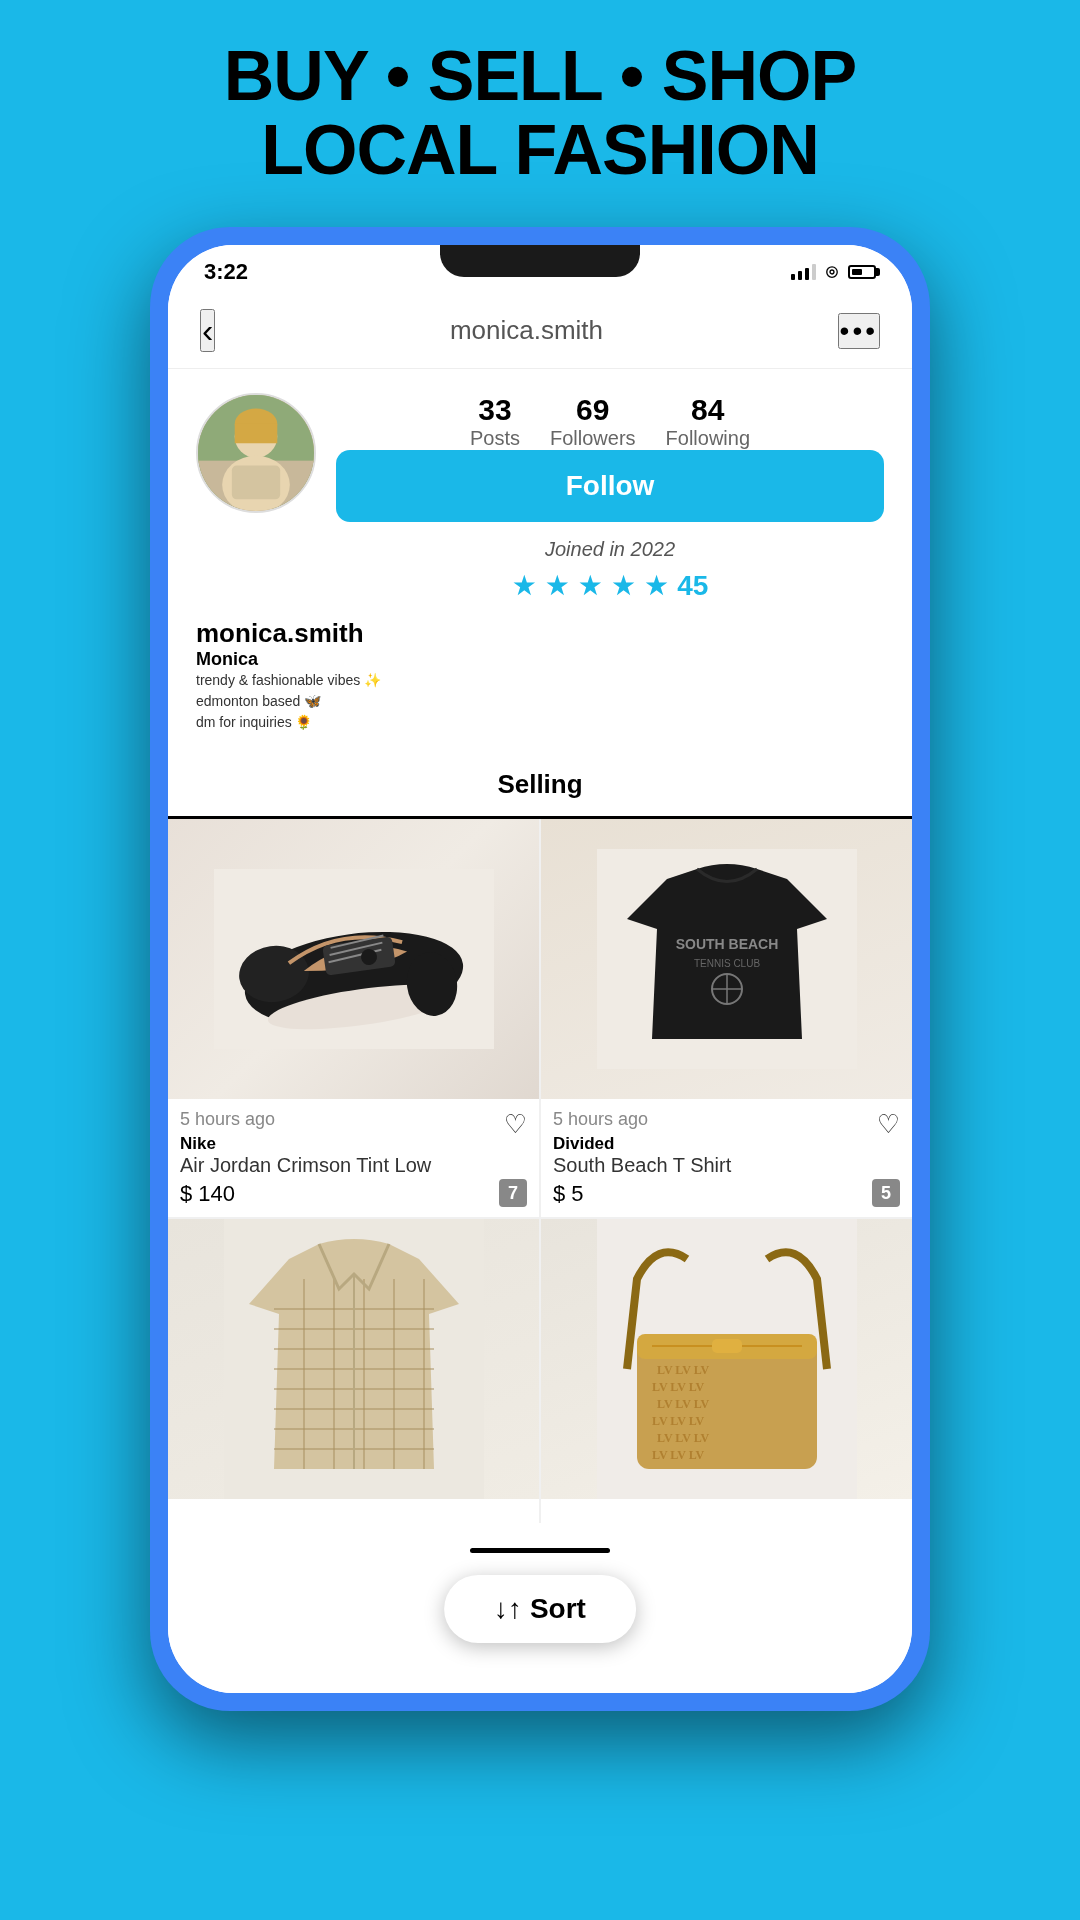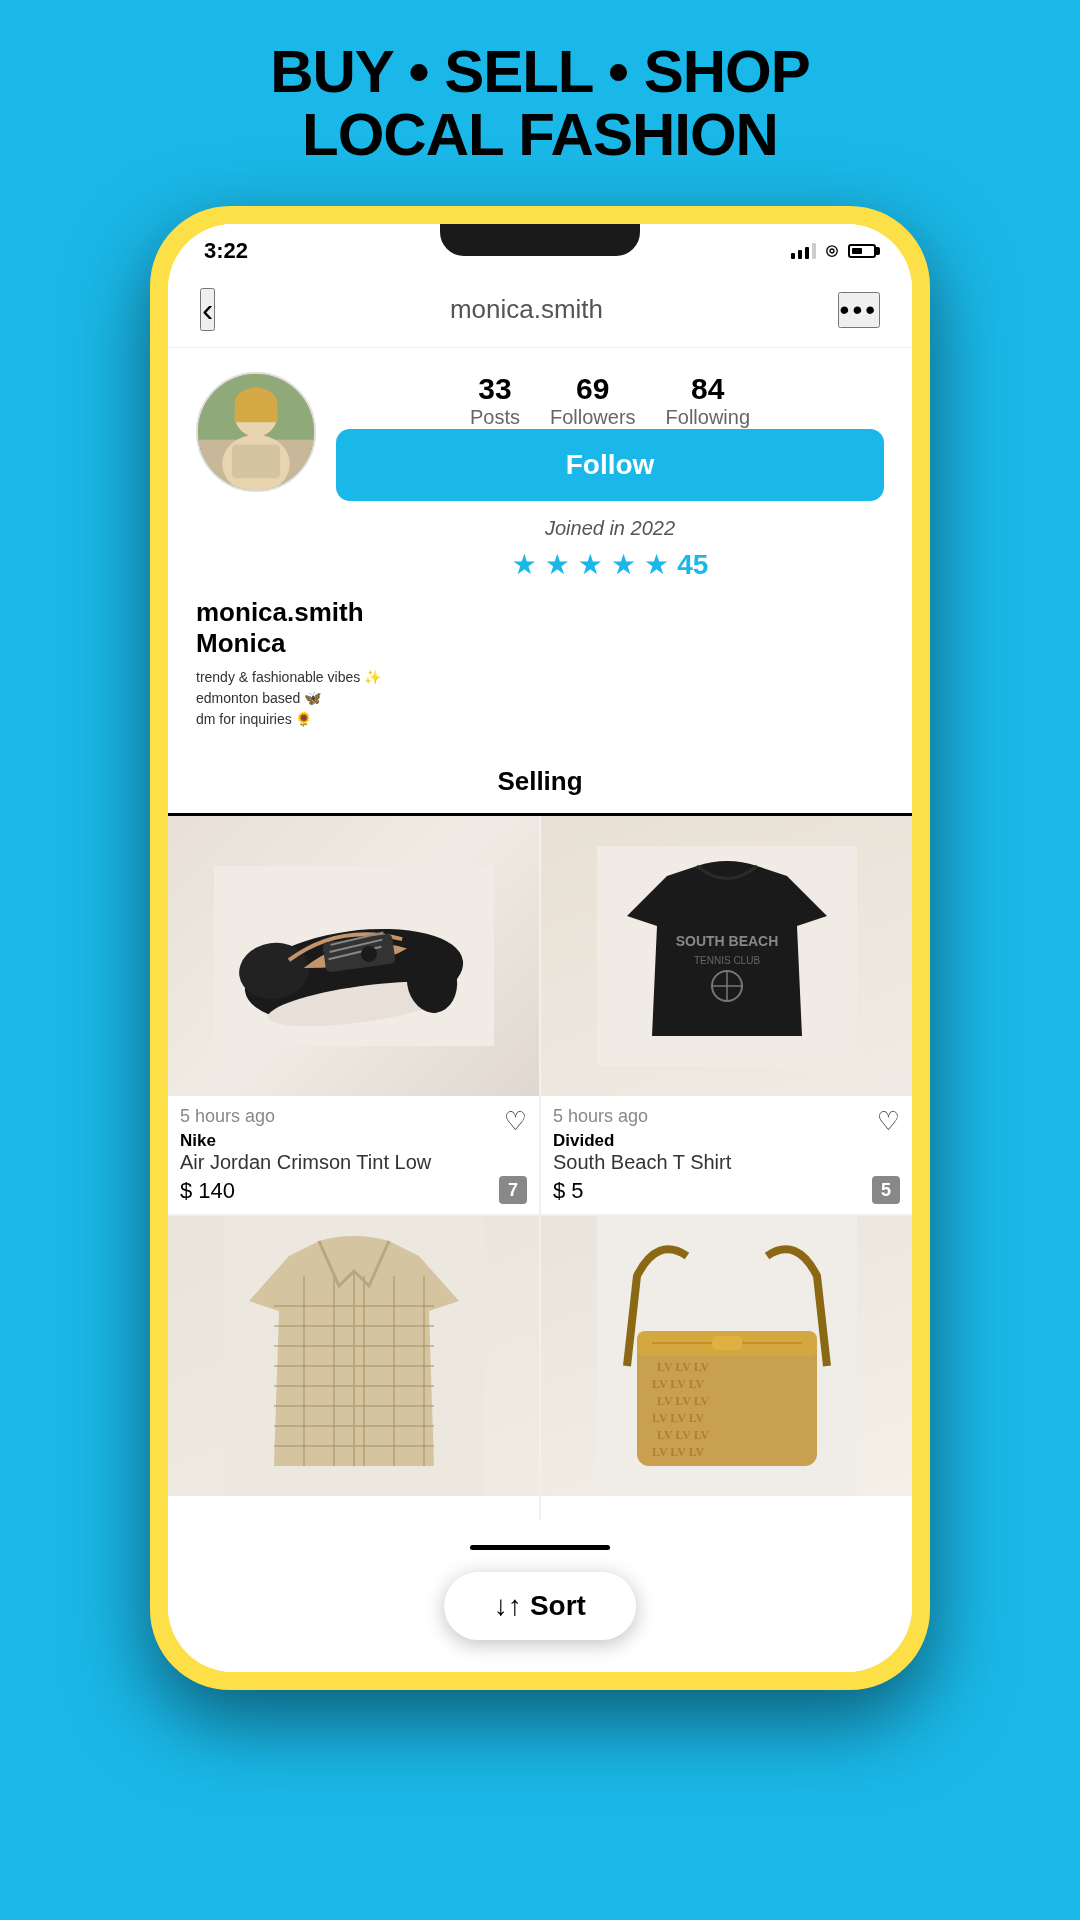--- a/index.html
+++ b/index.html
@@ -9,33 +9,33 @@
       min-height: 1920px;
       font-family: -apple-system, BlinkMacSystemFont, 'Helvetica Neue', Arial, sans-serif;
       display: flex;
       flex-direction: column;
       align-items: center;
       padding: 40px 0 60px;
     }
 
     .app-tagline {
       text-align: center;
-      font-size: 60px;
+      font-size: 70px;
       font-weight: 900;
       color: #000;
       line-height: 1.05;
       letter-spacing: -1px;
       margin-bottom: 40px;
       padding: 0 40px;
     }
 
     
     .phone-frame {
       width: 780px;
-      background: #fde047;
+      background: #3b82f6;
       border-radius: 80px;
       padding: 18px;
       box-shadow: 0 30px 80px rgba(0,0,0,0.5);
       position: relative;
     }
     .phone-inner {
       background: #fff;
       border-radius: 65px;
       overflow: hidden;
       position: relative;
@@ -156,24 +156,23 @@
       cursor: pointer;
       margin-bottom: 16px;
     }
 
     .profile-name {
       font-size: 26px;
       font-weight: 700;
       color: #000;
     }
     .profile-display-name {
-      font-size: 26px;
+      font-size: 18px;
       font-weight: 700;
       color: #000;
-      margin-bottom: 8px;
     }
     .profile-bio {
       font-size: 14px;
       color: #333;
       line-height: 1.5;
       margin-bottom: 8px;
     }
 
     .joined-row {
       display: flex;

